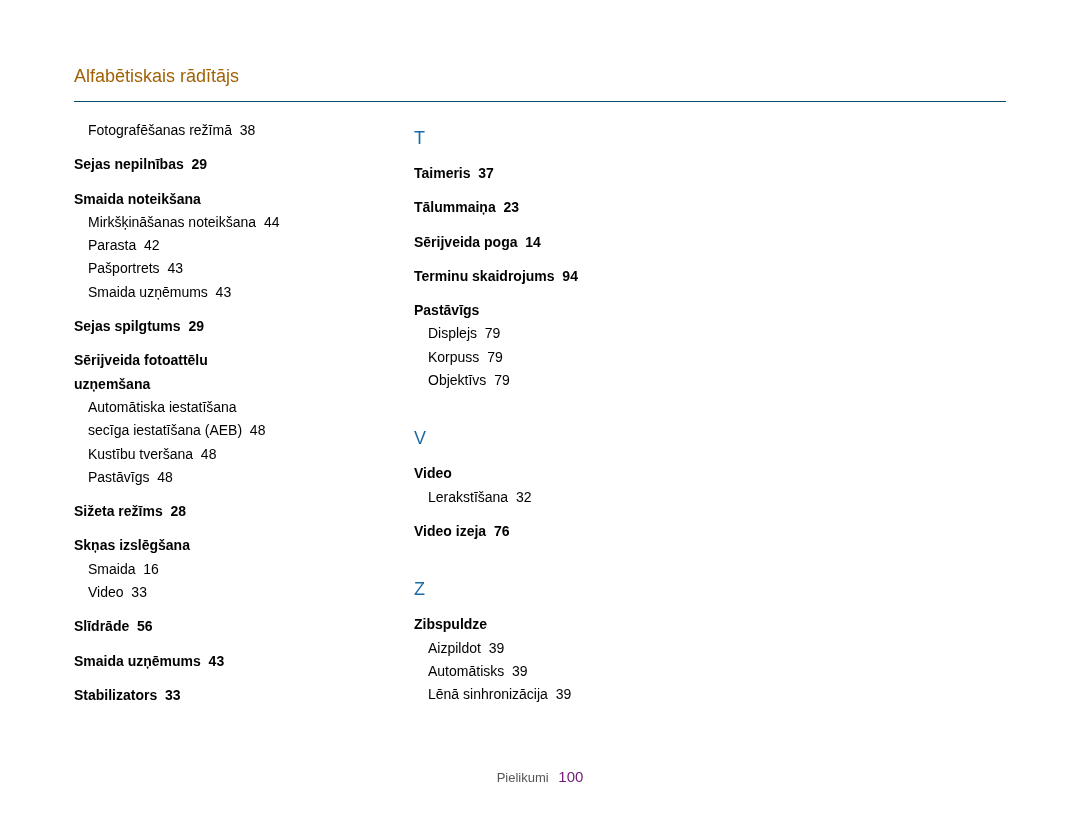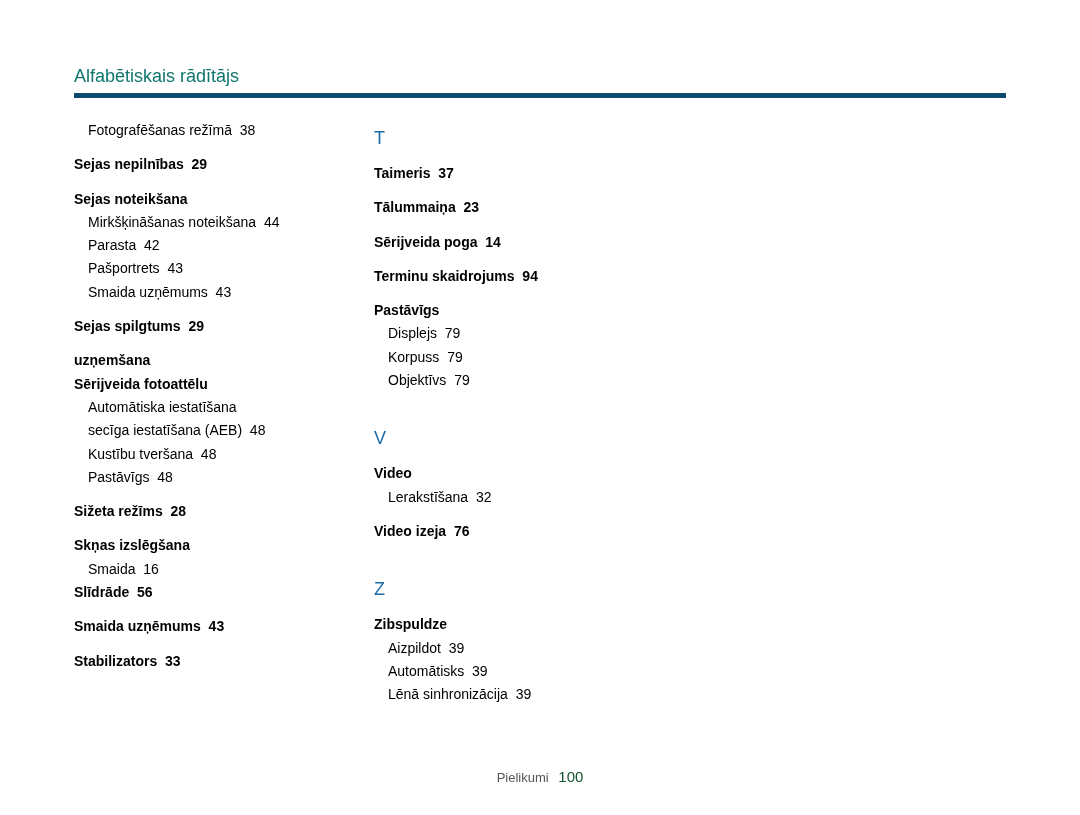--- a/index.html
+++ b/index.html
@@ -10,32 +10,33 @@
     width: 1080px;
     height: 815px;
     position: relative;
     color: #000;
   }
   .header {
     position: absolute;
     top: 66px;
     left: 74px;
     right: 74px;
-    border-bottom: 5px solid #0c4a6e;
-    padding-bottom: 6px;
+    border-bottom: 1px solid #0c4a6e;
+    padding-bottom: 14px;
     font-size: 18px;
-    color: #0f766e;
+    color: #a16207;
     font-weight: 400;
   }
   .columns {
     position: absolute;
     top: 120px;
     left: 74px;
     right: 60px;
     display: flex;
+    gap: 40px;
   }
   .col {
     width: 300px;
   }
   .letter {
     color: #1a6aa6;
     font-size: 18px;
     font-weight: 400;
     margin: 8px 0 14px 0;
   }
@@ -59,21 +60,21 @@
   .footer {
     position: absolute;
     bottom: 30px;
     left: 0;
     right: 0;
     text-align: center;
     font-size: 13px;
     color: #555;
   }
   .footer .pn {
-    color: #14532d;
+    color: #701a75;
     font-size: 15px;
     margin-left: 6px;
   }
 </style>
 </head>
 <body>
 
 <div class="header">
   <span>Alfabētiskais rādītājs</span>
 </div>
@@ -83,44 +84,45 @@
   <div class="col">
     <div class="entry sub gap-after">
       <span>Fotografēšanas režīmā</span>&nbsp;&nbsp;<span class="page">38</span>
     </div>
 
     <div class="entry bold gap-after">
       <span>Sejas nepilnības</span>&nbsp;&nbsp;<span class="page">29</span>
     </div>
 
     <div class="entry bold">
-      <span>Sejas noteikšana</span>
+      <span>Smaida noteikšana</span>
     </div>
     <div class="entry sub"><span>Mirkšķināšanas noteikšana</span>&nbsp;&nbsp;<span class="page">44</span></div>
     <div class="entry sub"><span>Parasta</span>&nbsp;&nbsp;<span class="page">42</span></div>
     <div class="entry sub"><span>Pašportrets</span>&nbsp;&nbsp;<span class="page">43</span></div>
     <div class="entry sub gap-after"><span>Smaida uzņēmums</span>&nbsp;&nbsp;<span class="page">43</span></div>
 
     <div class="entry bold gap-after">
       <span>Sejas spilgtums</span>&nbsp;&nbsp;<span class="page">29</span>
     </div>
 
+    <div class="entry bold"><span>Sērijveida fotoattēlu</span></div>
     <div class="entry bold"><span>uzņemšana</span></div>
-    <div class="entry bold"><span>Sērijveida fotoattēlu</span></div>
     <div class="entry sub"><span>Automātiska iestatīšana</span></div>
     <div class="entry sub"><span>secīga iestatīšana (AEB)</span>&nbsp;&nbsp;<span class="page">48</span></div>
     <div class="entry sub"><span>Kustību tveršana</span>&nbsp;&nbsp;<span class="page">48</span></div>
     <div class="entry sub gap-after"><span>Pastāvīgs</span>&nbsp;&nbsp;<span class="page">48</span></div>
 
     <div class="entry bold gap-after">
       <span>Sižeta režīms</span>&nbsp;&nbsp;<span class="page">28</span>
     </div>
 
     <div class="entry bold"><span>Skņas izslēgšana</span></div>
     <div class="entry sub"><span>Smaida</span>&nbsp;&nbsp;<span class="page">16</span></div>
+    <div class="entry sub gap-after"><span>Video</span>&nbsp;&nbsp;<span class="page">33</span></div>
 
     <div class="entry bold gap-after">
       <span>Slīdrāde</span>&nbsp;&nbsp;<span class="page">56</span>
     </div>
     <div class="entry bold gap-after">
       <span>Smaida uzņēmums</span>&nbsp;&nbsp;<span class="page">43</span>
     </div>
     <div class="entry bold">
       <span>Stabilizators</span>&nbsp;&nbsp;<span class="page">33</span>
     </div>

